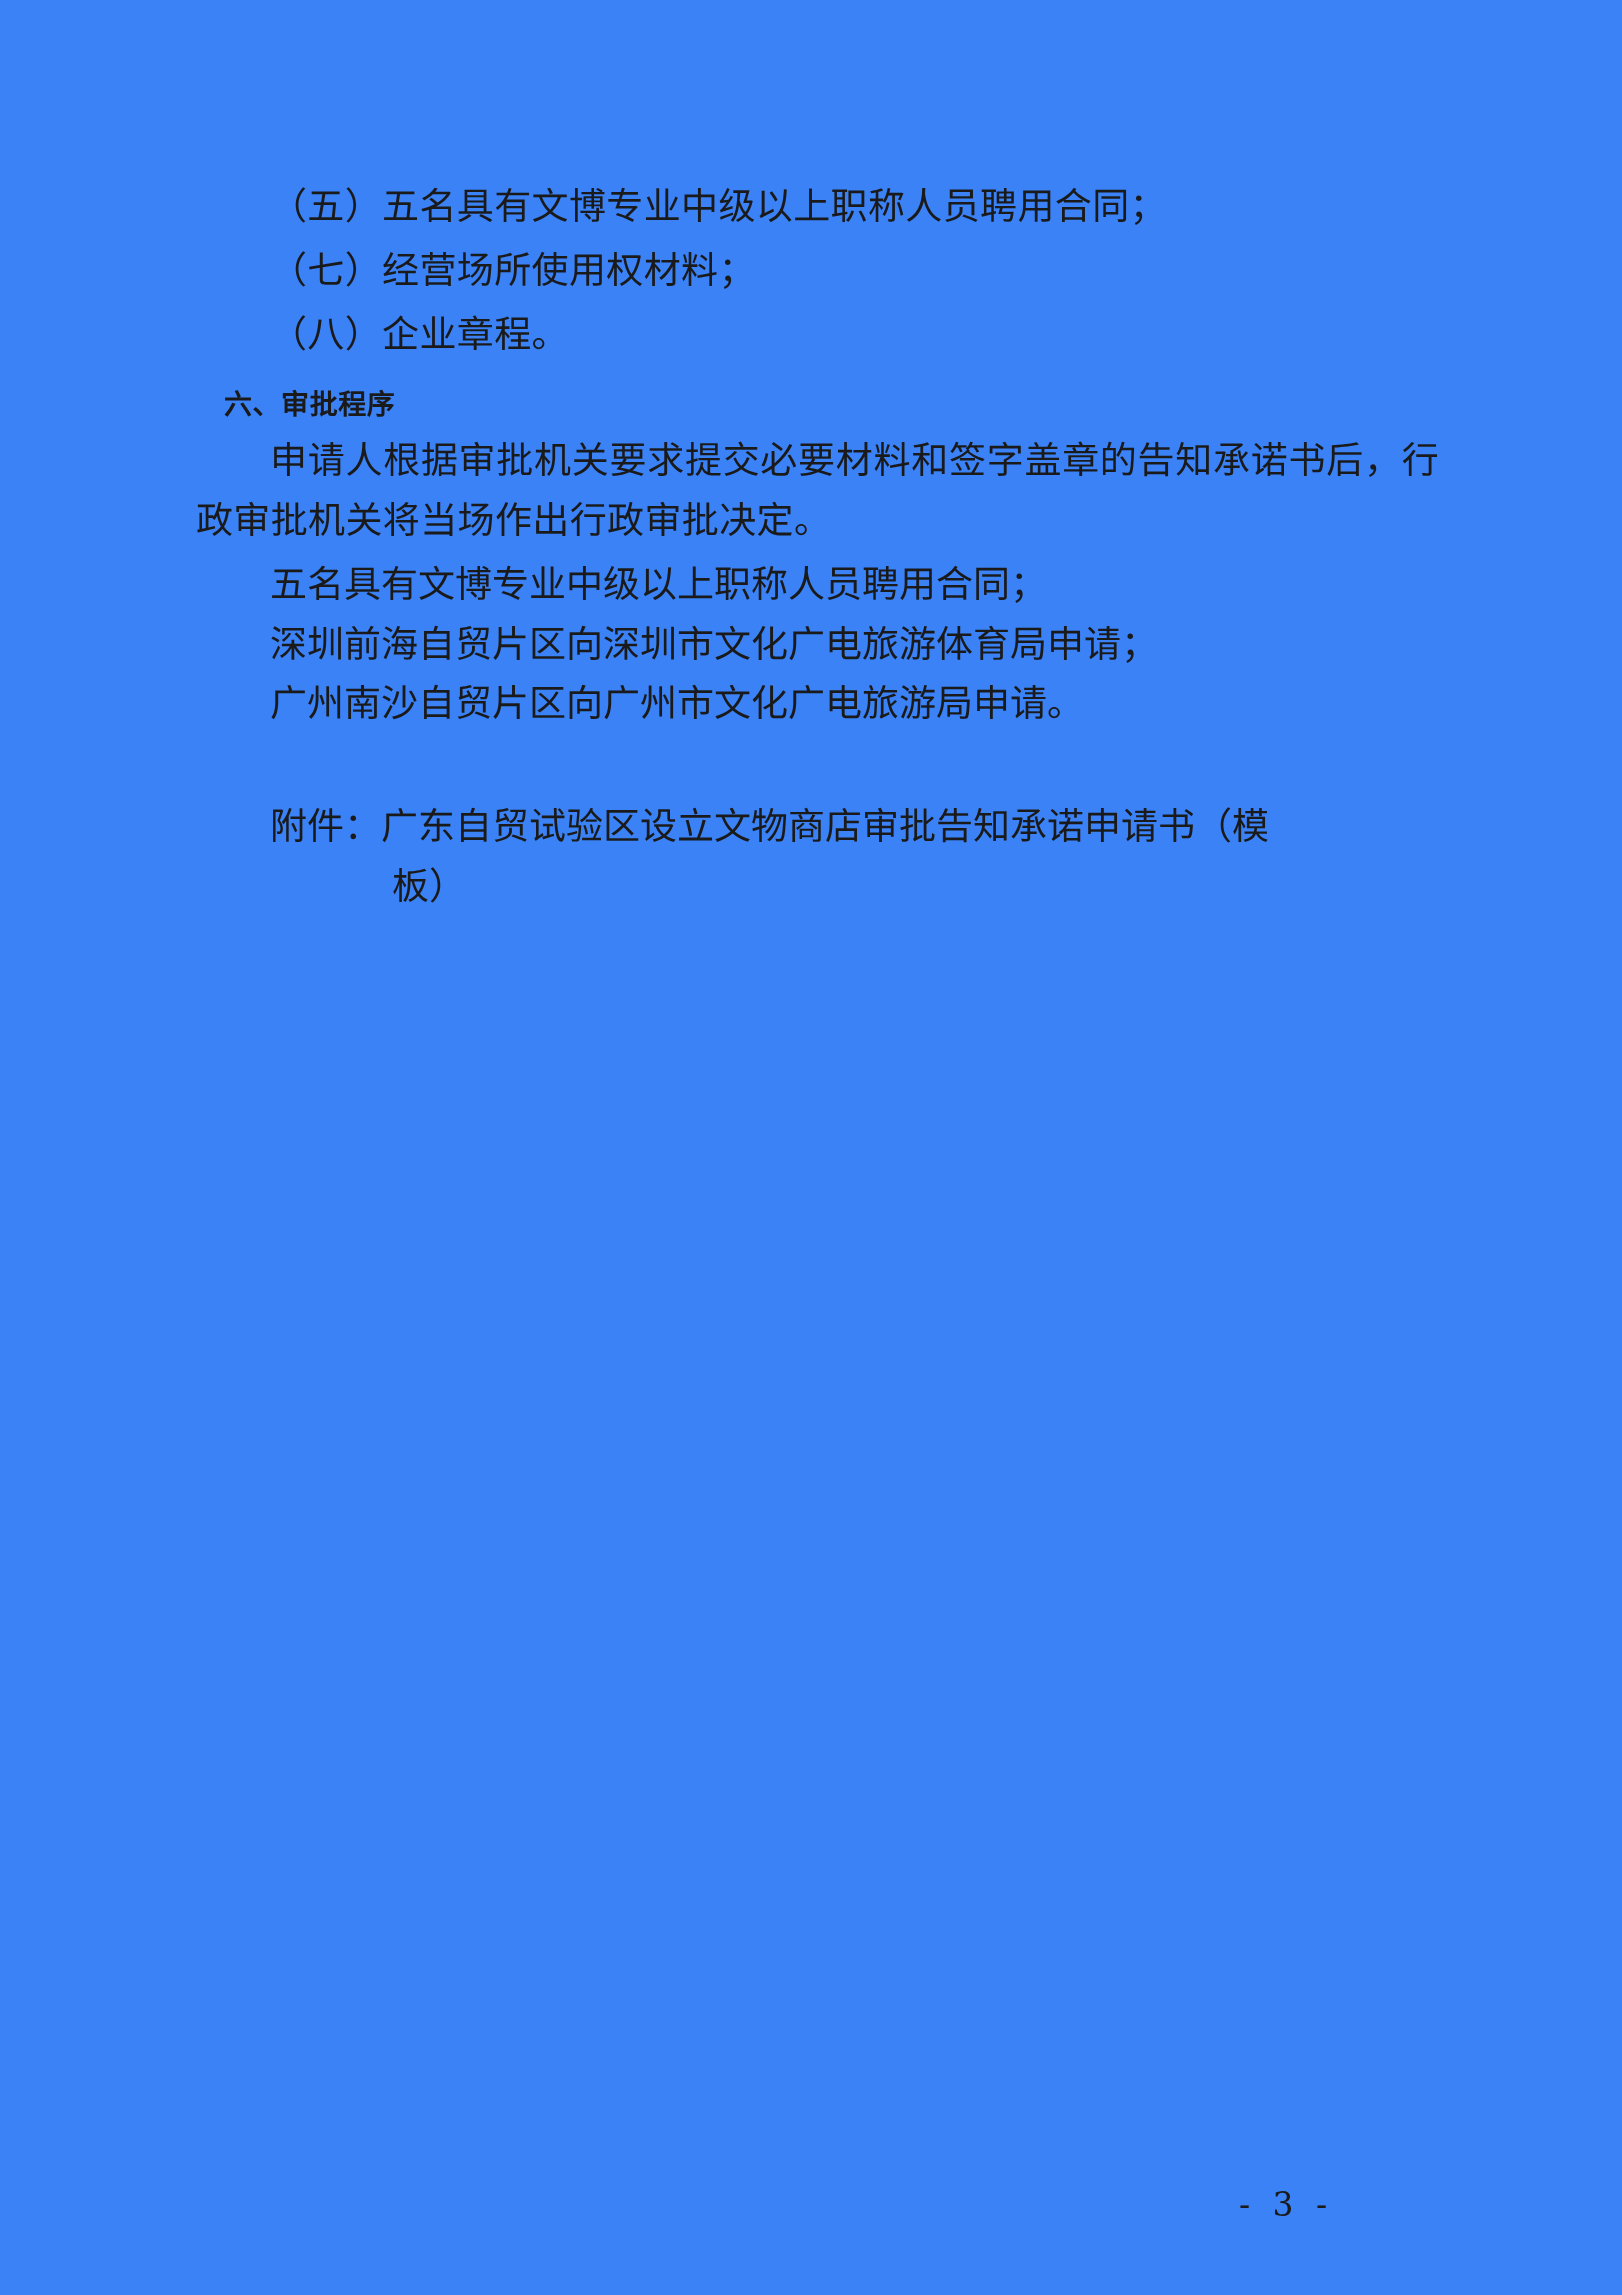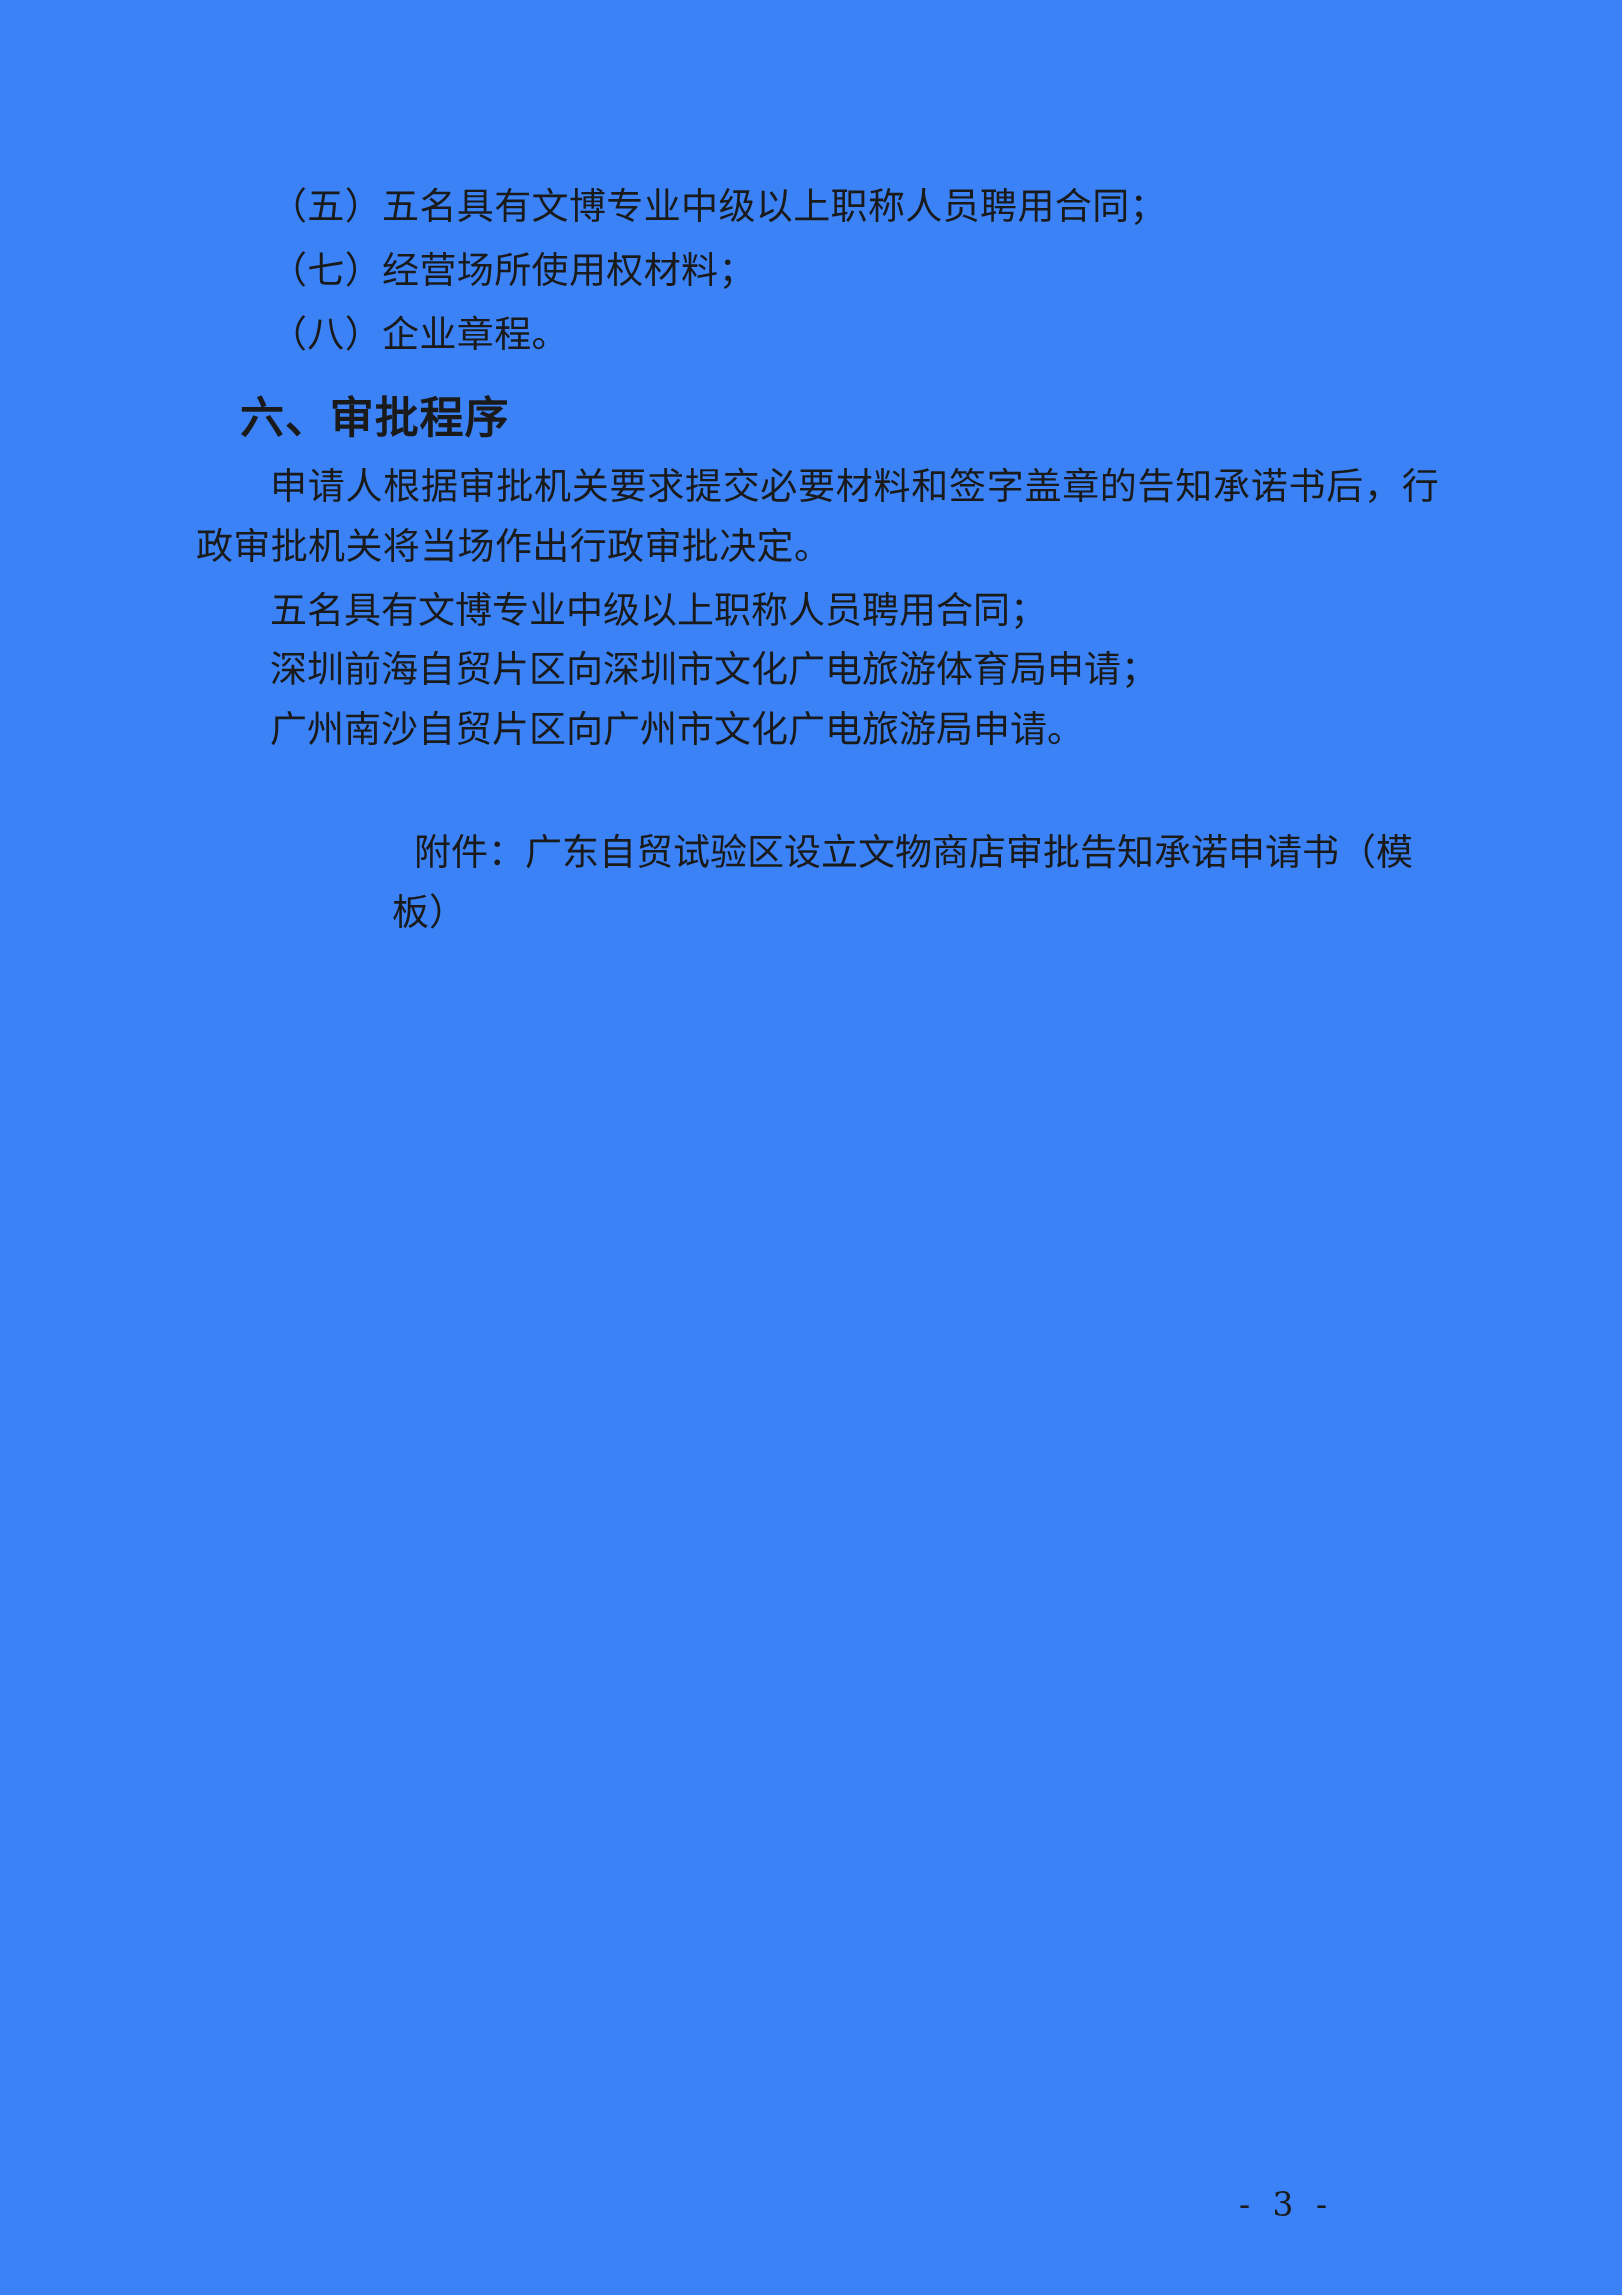--- a/index.html
+++ b/index.html
@@ -34,21 +34,21 @@
     line-height: 1.62;
     letter-spacing: 0.01em;
     margin: 0 0 3.9px 0;
     text-align: justify;
     text-justify: inter-ideograph;
   }
   .indent {
     text-indent: 2em;
   }
   .heading {
-    font-size: 44px;
+    font-size: 28px;
     font-weight: bold;
     line-height: 1.62;
     margin: 17px 0 3.9px 0;
     text-indent: 1em;
     font-family: "DejaVu Sans", "Liberation Sans", sans-serif;
     letter-spacing: 0.02em;
   }
   .plain-line {
     font-size: 37px;
     line-height: 1.62;
@@ -57,21 +57,20 @@
   }
   .spacer-lg {
     height: 63px;
   }
   .attachment {
     font-size: 37px;
     line-height: 1.62;
     margin: 0;
     text-indent: 2em;
     padding-right: 26px;
-    text-align: right;
   }
   .attachment-cont {
     font-size: 37px;
     line-height: 1.62;
     margin: 0;
     text-indent: 5.3em;
   }
   .page-number {
     position: absolute;
     left: 0;

